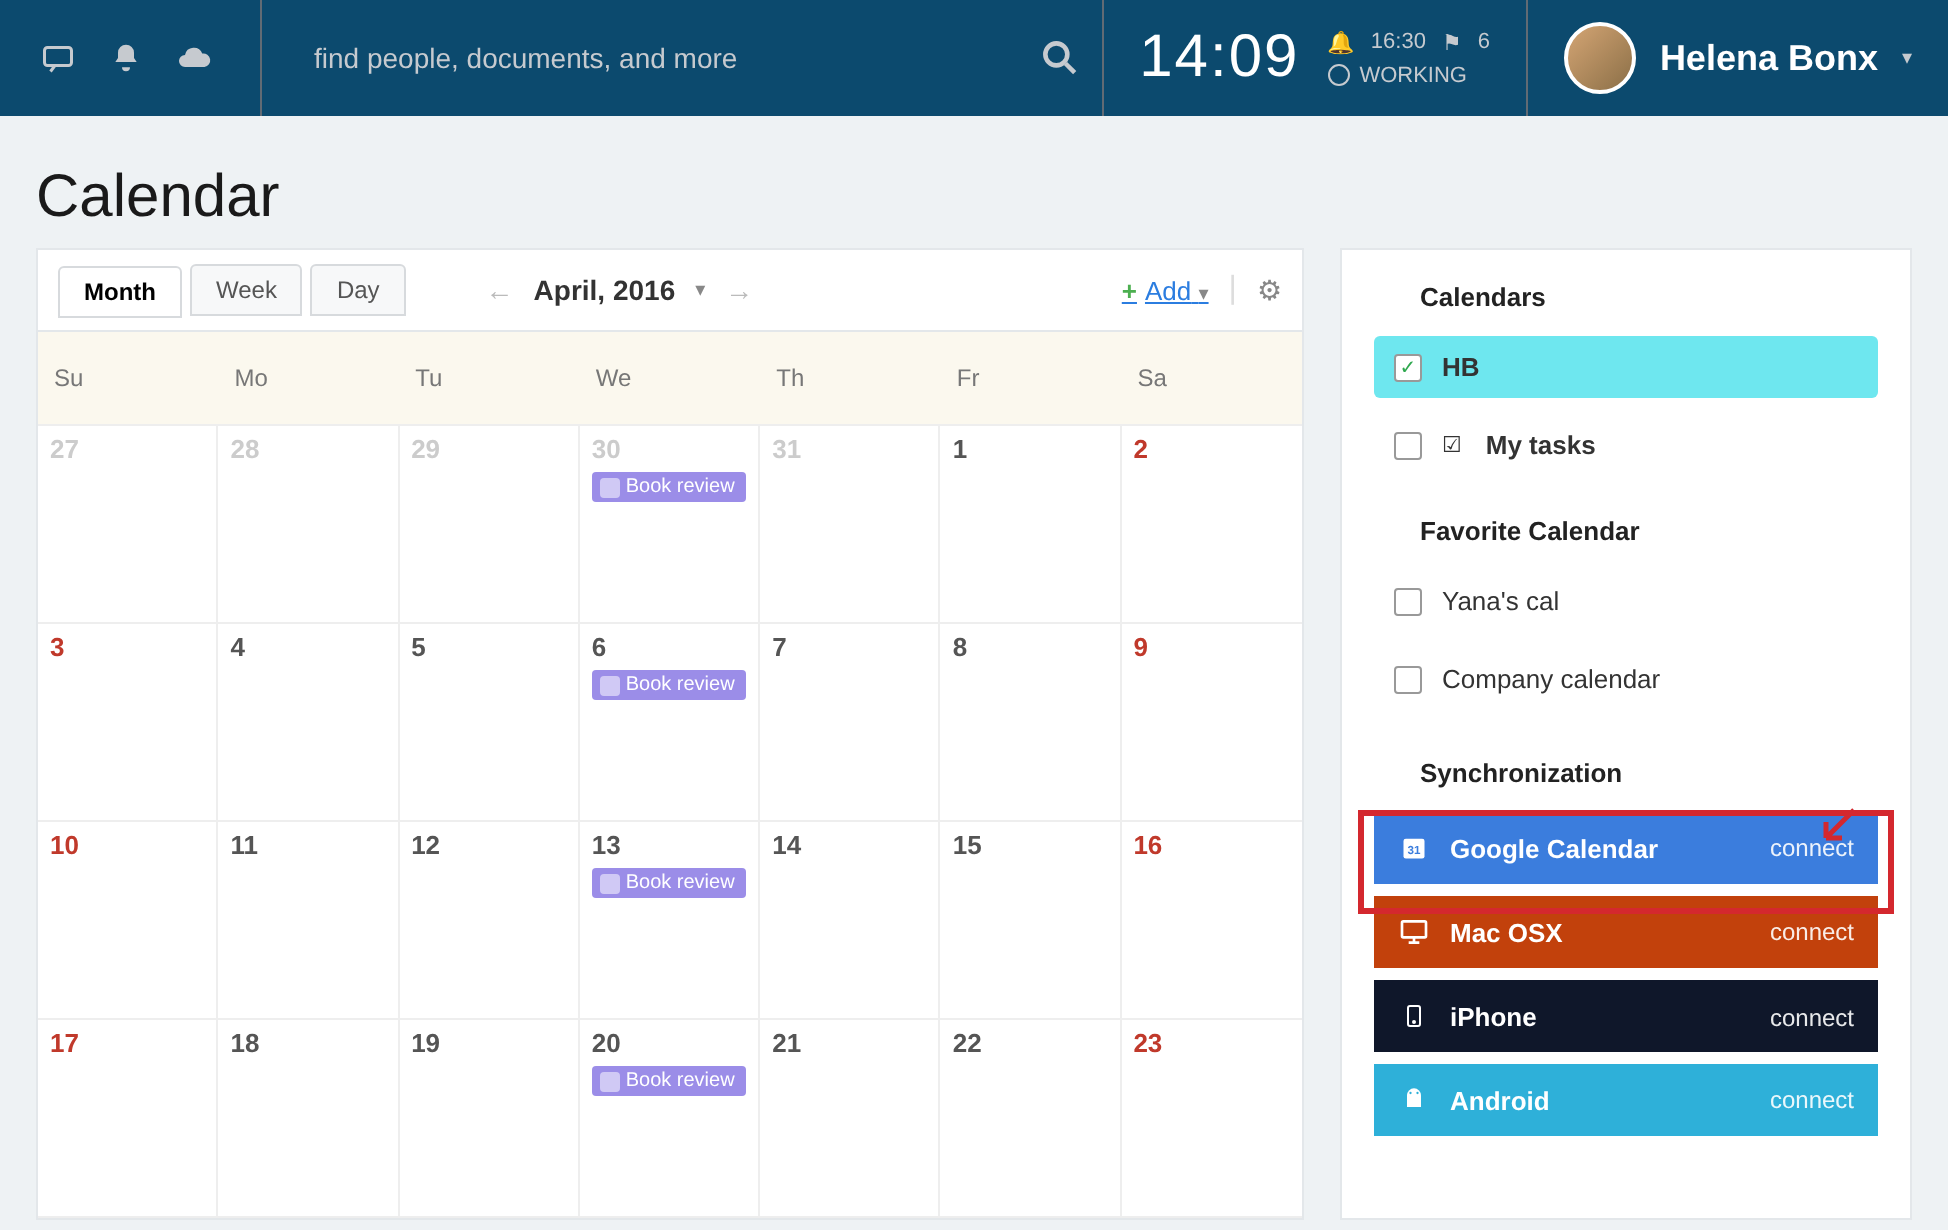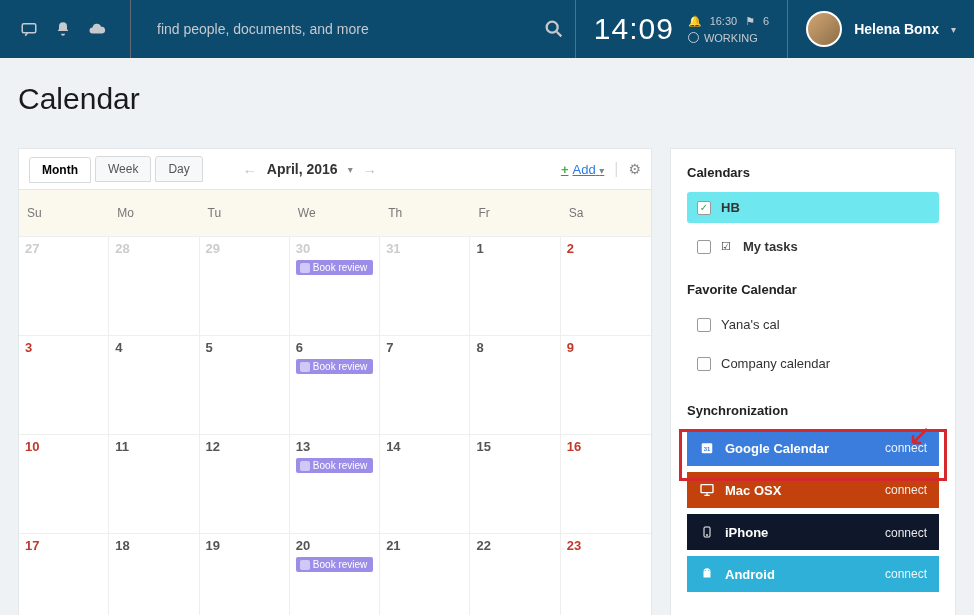--- a/index.html
+++ b/index.html
@@ -27,24 +27,24 @@
 .search-area input::placeholder { color:#c6cacf; }
 .search-area .search-glyph { color:#c6cacf; margin-left:10px; }
 .clock-area { display:flex; align-items:center; padding:0 18px; height:100%; border-right:1px solid #626b74; }
 .clock-time { font-size:30px; font-weight:300; color:#fff; letter-spacing:1px; }
 .clock-meta { margin-left:14px; font-size:11px; color:#c6cacf; }
 .clock-meta .row1 { display:flex; align-items:center; gap:8px; margin-bottom:4px;}
 .clock-meta .row2 { display:flex; align-items:center; gap:5px;}
 .tilted { display:inline-block; width:11px; height:11px; border:1.5px solid #c6cacf; border-radius:50%;}
 .user-area { display:flex; align-items:center; padding:0 18px; gap:12px; }
 .avatar { width:36px; height:36px; border-radius:50%; background:linear-gradient(135deg,#d4a574,#8b6f47); border:2px solid #fff; }
-.user-name { color:#fff; font-weight:600; font-size:14px; }
+.user-name { color:#fff; font-weight:600; font-size:18px; }
 .user-area .caret { color:#c6cacf; font-size:10px; }
 
-.page-title { font-size:30px; font-weight:300; color:#1a1a1a; padding:24px 18px 32px; }
+.page-title { font-size:30px; font-weight:300; color:#1a1a1a; padding:24px 18px 8px; }
 .main-wrap { display:flex; gap:18px; padding:0 18px; }
 .calendar-panel { background:#fff; border:1px solid #e3e7ea; width:634px; }
 .cal-header { display:flex; align-items:center; padding:7px 10px; border-bottom:1px solid #e3e7ea;text-align:right; }
 .tabs { display:flex; gap:4px; }
 .tab { border:1px solid #d7dadd; background:#f7f8f9; padding:5px 12px; font-size:12px; color:#555; border-radius:3px 3px 0 0; cursor:pointer; }
 .tab.active { background:#fff; font-weight:700; color:#000; box-shadow:0 2px 0 #fff; position:relative; top:1px;}
 .month-nav { display:flex; align-items:center; gap:10px; margin-left:40px; }
 .month-nav .arrow { color:#bbb; cursor:pointer; font-size:14px; }
 .month-nav .label { font-weight:700; font-size:14px; }
 .month-nav .dd { color:#888; font-size:10px; }
@@ -57,21 +57,21 @@
 .grid { display:grid; grid-template-columns:repeat(7,1fr); }
 .cell { border-right:1px solid #eee; border-bottom:1px solid #eee; height:99px; padding:4px 6px; position:relative;}
 .cell:nth-child(7n){border-right:none;}
 .cell .num { font-size:13px; font-weight:700; color:#555;}
 .cell.other .num { color:#ccc; font-weight:600;}
 .cell.weekend .num { color:#c0392b; }
 .event { display:flex; align-items:center; gap:3px; background:#9b8de8; color:#fff; font-size:10px; padding:2px 4px; border-radius:2px; margin-top:4px; overflow:hidden; white-space:nowrap;}
 .event .eicon{width:10px;height:10px;background:#d0c9f5;border-radius:2px;display:inline-block;}
 
 .side-panel { background:#fff; border:1px solid #e3e7ea; width:286px; padding:16px; }
-.side-section-title { font-weight:700; font-size:13px; margin-bottom:12px; color:#222;}
+.side-section-title { font-weight:700; font-size:13px; margin-bottom:12px; color:#222;margin-left:23px;}
 .cal-item { display:flex; align-items:center; gap:10px; padding:8px 10px; border-radius:3px; margin-bottom:8px; font-size:13px;}
 .cal-item.hb { background:#6ee7ef; }
 .cal-item .chk { width:14px; height:14px; border:1px solid #999; background:#fff; border-radius:2px; display:flex; align-items:center; justify-content:center; font-size:10px; color:#2fa84f;}
 .fav-section { margin-top:20px; }
 .sync-section { margin-top:24px; position:relative;}
 .sync-item { display:flex; align-items:center; padding:10px 12px; color:#fff; font-size:13px; font-weight:600; margin-bottom:6px; cursor:pointer;}
 .sync-item .sicon { width:16px; height:16px; margin-right:10px; display:flex; align-items:center; justify-content:center;}
 .sync-item .connect { margin-left:auto; font-weight:400; font-size:12px; opacity:0.9;}
 .sync-google { background:#3b7ddd; }
 .sync-mac { background:#c2410c; }

